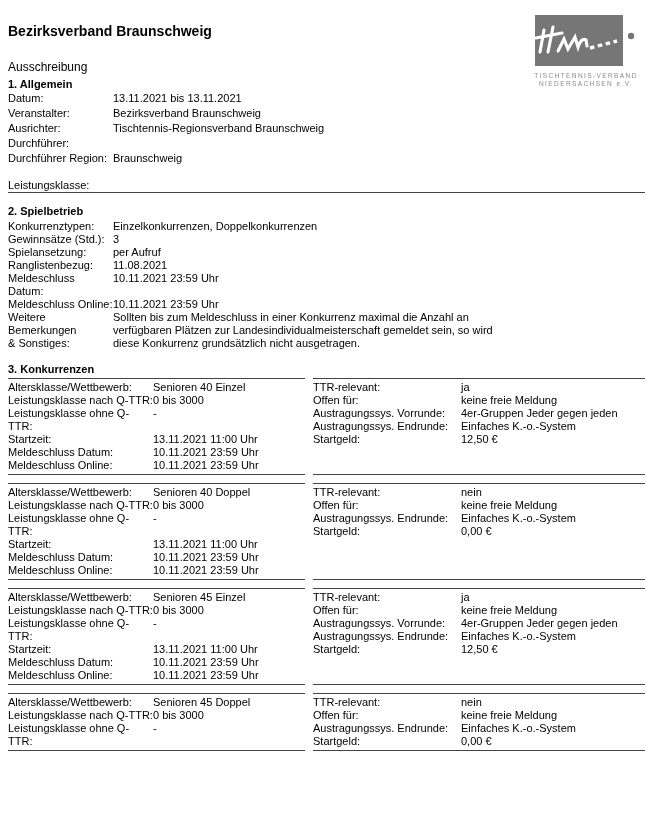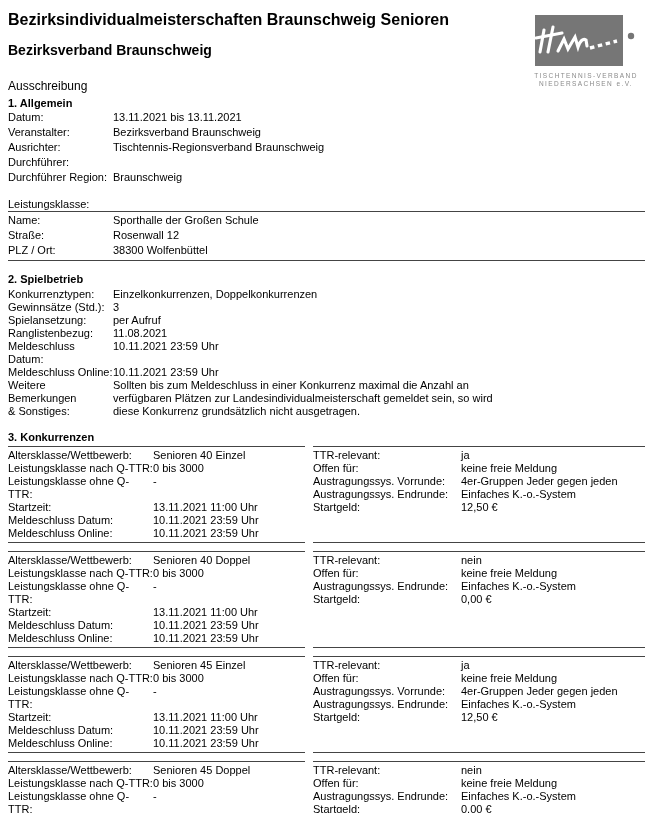--- a/index.html
+++ b/index.html
@@ -84,21 +84,20 @@
     <circle cx="106" cy="26" r="3.2" fill="#767676"></circle>
   </svg>
   <div class="logo-caption">
     <div>TISCHTENNIS-VERBAND</div>
     <div>NIEDERSACHSEN e.V.</div>
   </div>
 </div>
 
 <div class="content">
 
-  <div class="title">Bezirksindividualmeisterschaften Braunschweig Senioren</div>
   <div class="subtitle">Bezirksverband Braunschweig</div>
   <div class="doctype">Ausschreibung</div>
 
   <div class="s1">
     <div class="sech">1. Allgemein</div>
     <div>
         <div class="kv">
           <span class="kl">Datum:</span>
           <span class="kvv">13.11.2021 bis 13.11.2021</span>
         </div>
@@ -115,34 +114,20 @@
         </div>
         <div class="kv">
           <span class="kl">Durchführer Region:</span>
           <span class="kvv">Braunschweig</span>
         </div>
       </div>
   </div>
 
   <div class="orte">
     <div class="orte-head">Leistungsklasse:</div>
-    <div class="orte-rows">
-        <div class="kv">
-          <span class="kl">Name:</span>
-          <span class="kvv">Sporthalle der Großen Schule</span>
-        </div>
-        <div class="kv">
-          <span class="kl">Straße:</span>
-          <span class="kvv">Rosenwall 12</span>
-        </div>
-        <div class="kv">
-          <span class="kl">PLZ / Ort:</span>
-          <span class="kvv">38300 Wolfenbüttel</span>
-        </div>
-      </div>
   </div>
 
   <div class="s2">
     <div class="sech">2. Spielbetrieb</div>
     <div>
         <div class="kv">
           <span class="kl">Konkurrenztypen:</span>
           <span class="kvv">Einzelkonkurrenzen, Doppelkonkurrenzen</span>
         </div>
         <div class="kv">

